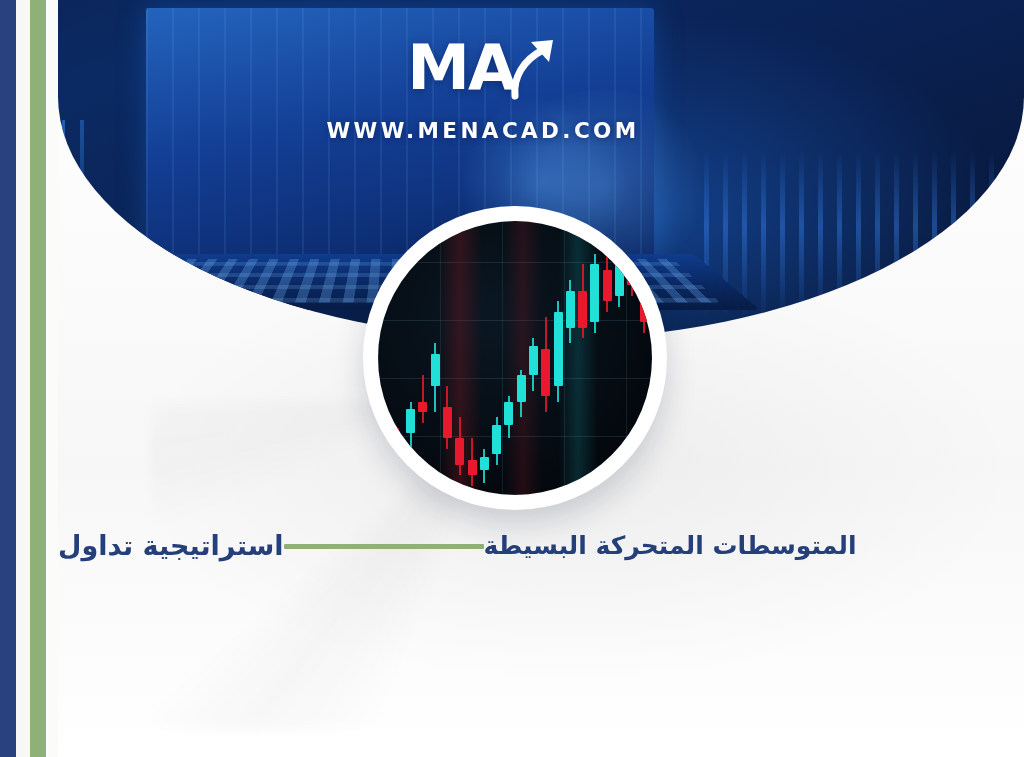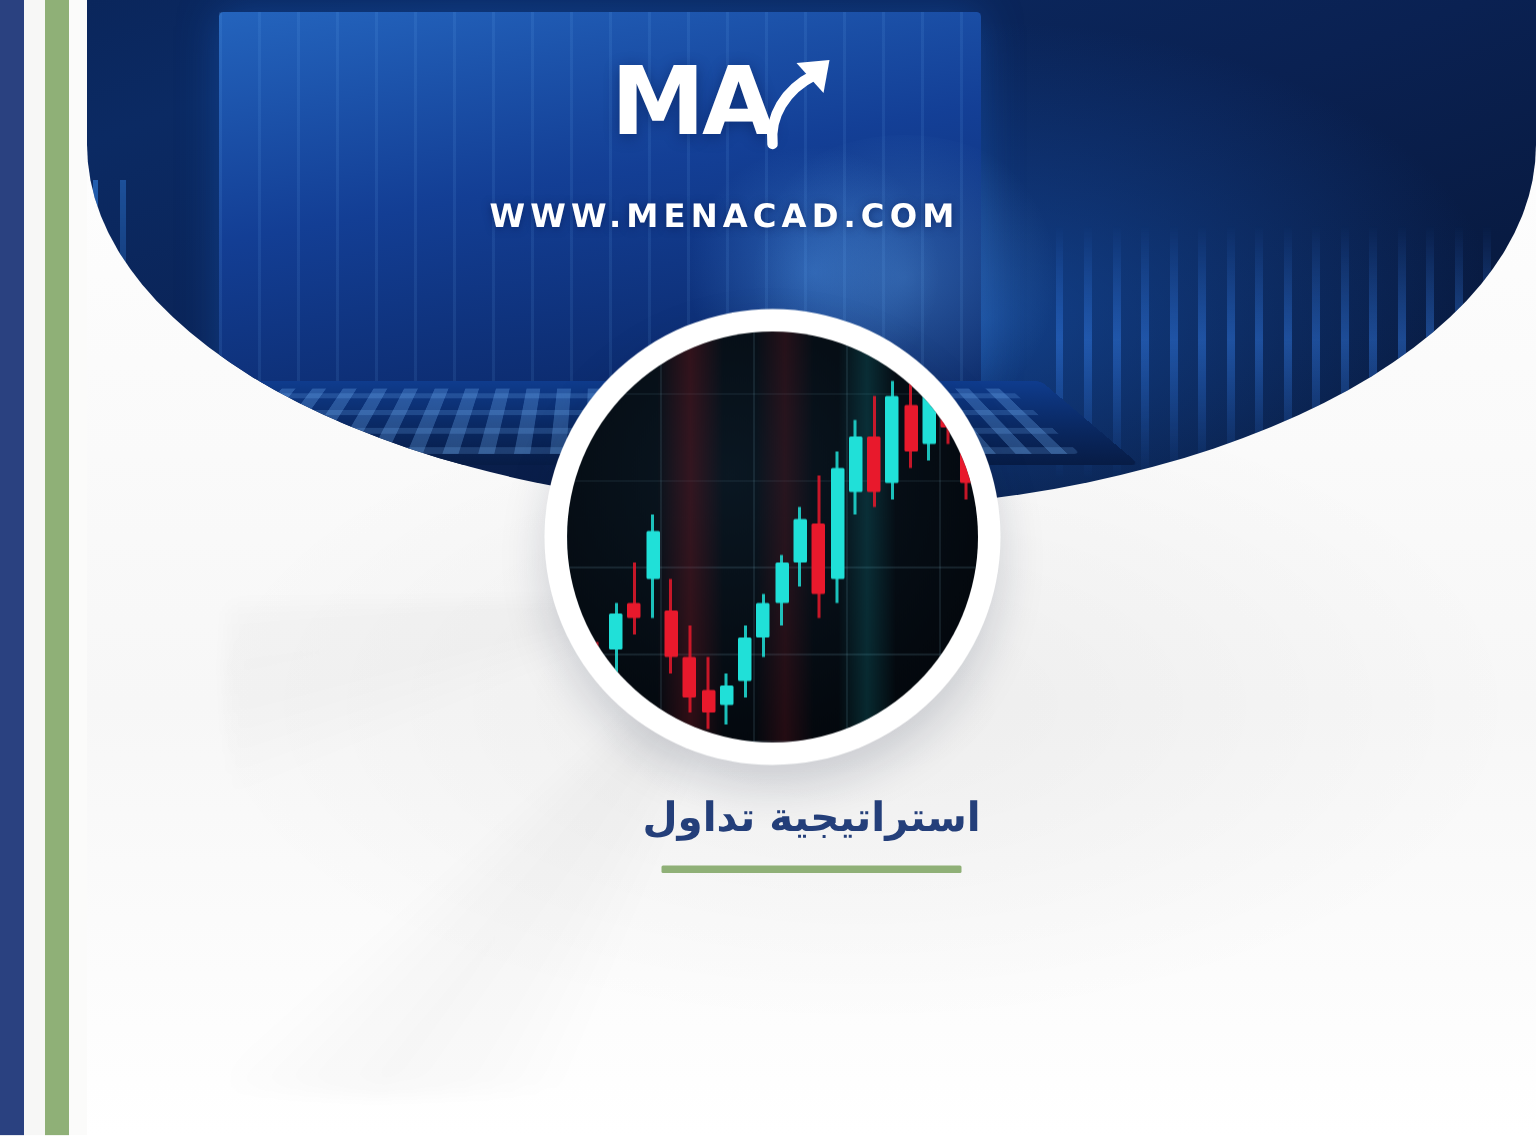--- a/index.html
+++ b/index.html
@@ -138,21 +138,21 @@
     line-height:60px;
     letter-spacing:-2px;
     color:#ffffff;
     text-shadow:0 2px 10px rgba(0,20,70,.45);
     text-align:center;
   }
   .logo-arrow {
     position:relative; width:50px; height:64px; margin-left:-6px;
   }
   .logo-url {
-    margin-top:30px;
+    margin-top:16px;
     font-family:"DejaVu Sans", sans-serif;
     font-weight:700;
     font-size:21.5px;
     letter-spacing:3.4px;
     color:#ffffff;
     text-shadow:0 1px 6px rgba(0,20,70,.5);
   }
 
   
   .badge {
@@ -183,21 +183,21 @@
       linear-gradient(90deg, rgba(160,20,30,0) 46%, rgba(150,25,35,.22) 53%, rgba(150,25,35,0) 60%),
       linear-gradient(90deg, rgba(20,180,190,0) 66%, rgba(25,190,200,.18) 73%, rgba(20,180,190,0) 80%);
   }
   .cndl { position:absolute; }
   .cndl .wick { position:absolute; left:50%; transform:translateX(-50%); width:2px; }
   .cndl .body { position:absolute; left:0; width:100%; border-radius:1px; }
 
   
   .titles {
     position:absolute; left:58px; top:528px; width:966px;
-    display:flex; flex-direction:column; align-items:center;
+    display:flex; flex-direction:row; align-items:center;
     z-index:6;
   }
   .title-line1 {
     direction:rtl;
     font-family:"DejaVu Sans", sans-serif;
     font-weight:700;
     font-size:27px;
     color:#243f7a;
     letter-spacing:0px;
     line-height:1.35;
@@ -343,20 +343,21 @@
             <div class="wick" style="top: 0px; height: 92.3711px; background: rgb(232, 25, 44); opacity: 0.85;"></div>
             <div class="body" style="top: 39.5876px; height: 42.2268px; background: rgb(232, 25, 44);"></div>
           </div>
         </div>
     </div>
   </div>
 
   <div class="titles">
     <div class="title-line1">استراتيجية تداول</div>
     <div class="title-rule"></div>
+    <div class="title-line2">المتوسطات المتحركة البسيطة</div>
   </div>
 
   <div class="stripe-blue"></div>
   <div class="stripe-gap"></div>
   <div class="stripe-green"></div>
   <div class="stripe-gap2"></div>
 
 </div>
 
 </body></html>

